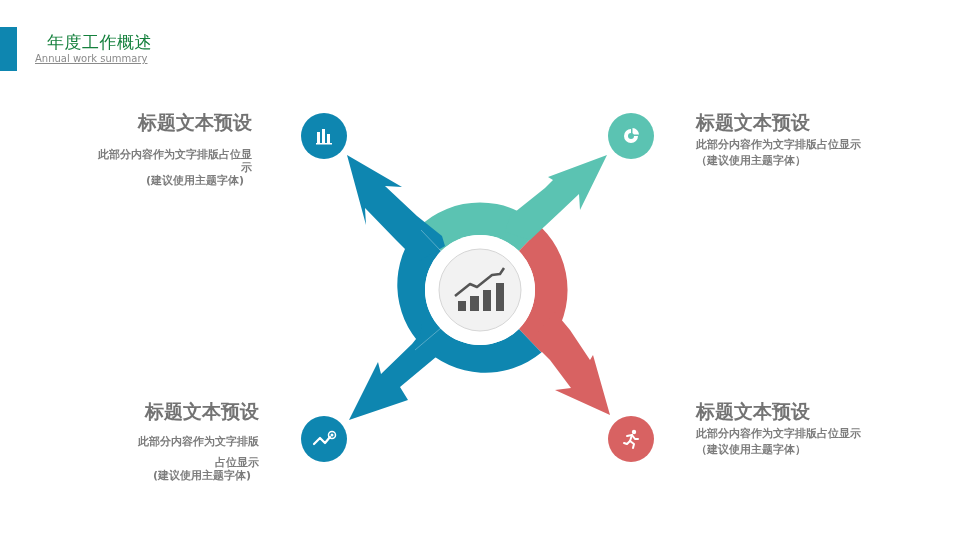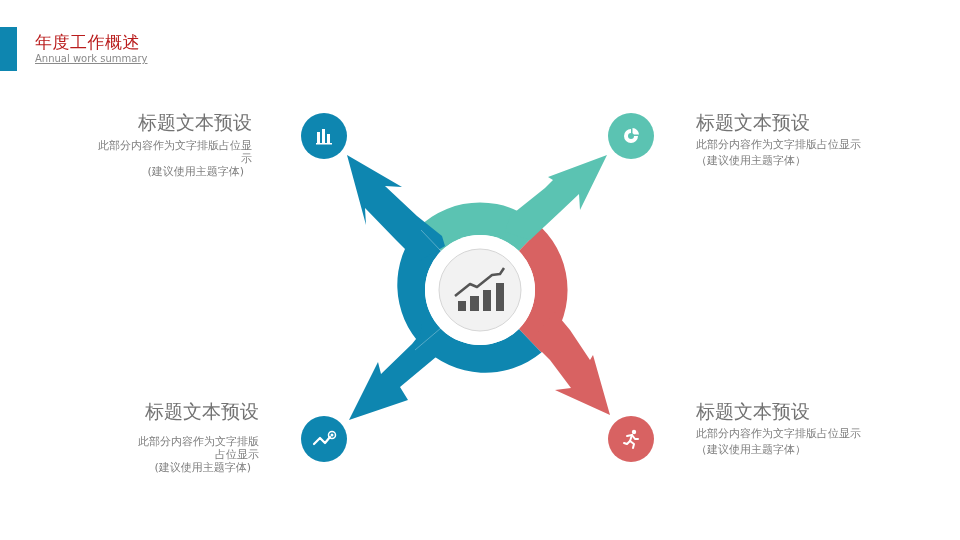--- a/index.html
+++ b/index.html
@@ -1,22 +1,22 @@
 <!DOCTYPE html>
 <html><head>
 <meta charset="utf-8">
 <style>
   html, body { margin:0; padding:0; }
   body { width:960px; height:540px; background:#ffffff; position:relative; overflow:hidden; font-family:"DejaVu Sans","Liberation Sans",sans-serif; }
   .header-bar { position:absolute; left:0; top:27px; width:17px; height:44px; background:#0e86b0; }
-  .header-title { position:absolute; left:35px; top:31px; font-size:17px; color:#b91c1c; letter-spacing:0.5px; }
+  .header-title { position:absolute; left:47px; top:31px; font-size:17px; color:#15803d; letter-spacing:0.5px; }
   .header-subtitle { position:absolute; left:35px; top:53px; font-size:10px; color:#8a8a8a;text-decoration:underline; }
-  .block { position:absolute; color:#7a7a7a; }
+  .block { position:absolute; color:#7a7a7a;font-weight:bold; }
   .block .title { font-size:19px; color:#737373; line-height:24px; }
-  .block .desc { font-size:11px; line-height:13px; color:#7d7d7d; margin-top:5px; }
+  .block .desc { font-size:11px; line-height:13px; color:#7d7d7d; margin-top:14px; }
   .block.left { text-align:right; }
   .block.right { text-align:left; }
   svg.diagram { position:absolute; left:0; top:0; }
   .node { position:absolute; width:46px; height:46px; border-radius:50%; display:flex; align-items:center; justify-content:center; }
 </style>
 </head>
 <body>
 
 <div class="header-bar"></div>
 <div class="header-title">年度工作概述</div>
@@ -96,21 +96,21 @@
 
 <div class="block right" style="left:696px; top:110px;">
   <div class="title">标题文本预设</div>
   <div class="desc" style="margin-top:4px">此部分内容作为文字排版占位显示</div>
   <div class="desc" style="margin-top:3px">（建议使用主题字体）</div>
 </div>
 
 <div class="block left" style="right:701px; top:399px;">
   <div class="title">标题文本预设</div>
   <div class="desc" style="margin-top:12px">此部分内容作为文字排版</div>
-  <div class="desc" style="margin-top:0">占位显示</div>
+  <div class="desc" style="margin-top:8px">占位显示</div>
   <div class="desc" style="margin-top:0;margin-right:8px">(建议使用主题字体)</div>
 </div>
 
 <div class="block right" style="left:696px; top:399px;">
   <div class="title">标题文本预设</div>
   <div class="desc" style="margin-top:4px">此部分内容作为文字排版占位显示</div>
   <div class="desc" style="margin-top:3px">（建议使用主题字体）</div>
 </div>
 
 </body></html>

